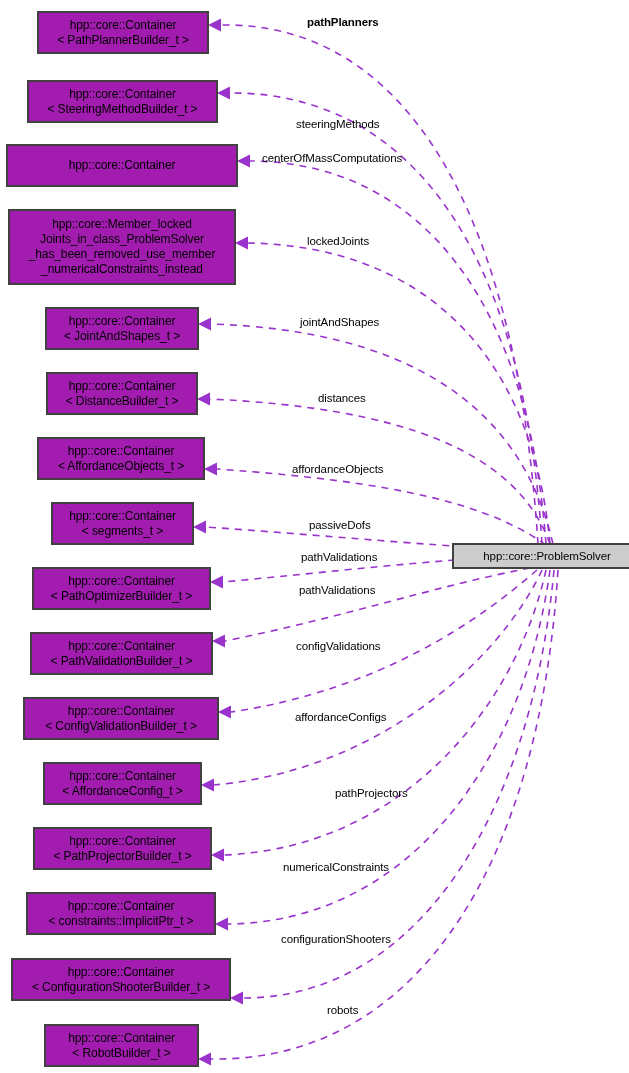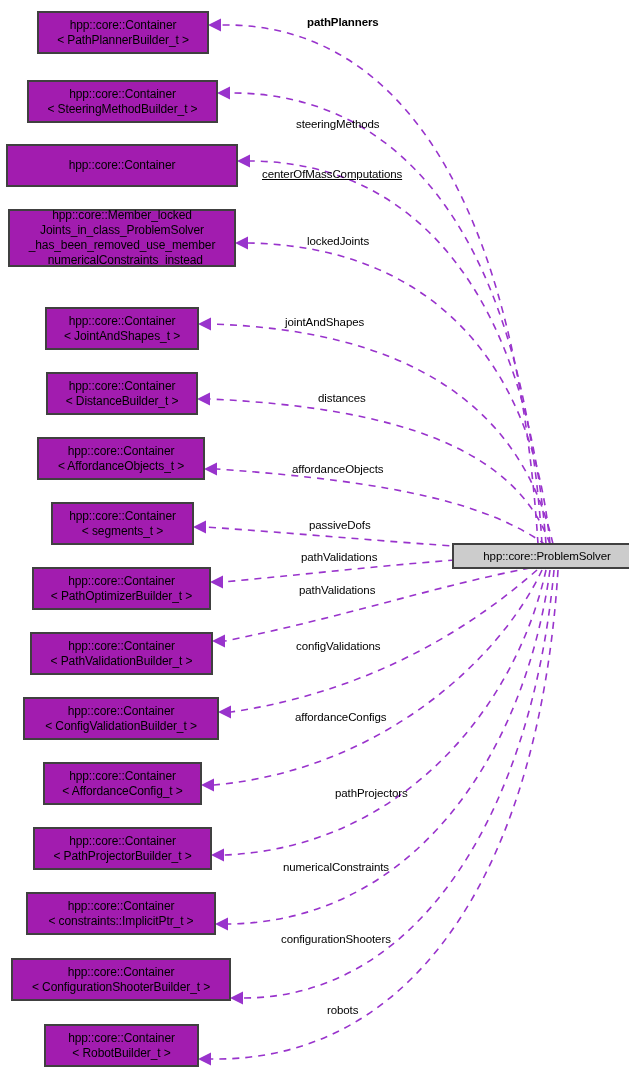--- a/index.html
+++ b/index.html
@@ -133,41 +133,41 @@
       <g>
         <path d="M558,570 C540,860 420,1062 211,1059" fill="none" stroke="#9933cc" stroke-width="1.6" stroke-dasharray="7,6"></path>
         <path d="M198,1059 L211,1052.5 L211,1065.5 Z" fill="#9933cc"></path>
       </g>
     </svg>
 
   <div id="nodes-host">
       <div class="node" style="left: 38px; top: 12px; width: 170px; height: 41px;"><span class="line">hpp::core::Container</span><span class="line">&lt; PathPlannerBuilder_t &gt;</span></div>
       <div class="node" style="left: 28px; top: 81px; width: 189px; height: 41px;"><span class="line">hpp::core::Container</span><span class="line">&lt; SteeringMethodBuilder_t &gt;</span></div>
       <div class="node" style="left: 7px; top: 145px; width: 230px; height: 41px;"><span class="line">hpp::core::Container</span></div>
-      <div class="node" style="left: 9px; top: 210px; width: 226px; height: 56px;"><span class="line">hpp::core::Member_locked</span><span class="line">Joints_in_class_ProblemSolver</span><span class="line">_has_been_removed_use_member</span><span class="line">_numericalConstraints_instead</span></div>
+      <div class="node" style="left: 9px; top: 210px; width: 226px; height: 74px;"><span class="line">hpp::core::Member_locked</span><span class="line">Joints_in_class_ProblemSolver</span><span class="line">_has_been_removed_use_member</span><span class="line">_numericalConstraints_instead</span></div>
       <div class="node" style="left: 46px; top: 308px; width: 152px; height: 41px;"><span class="line">hpp::core::Container</span><span class="line">&lt; JointAndShapes_t &gt;</span></div>
       <div class="node" style="left: 47px; top: 373px; width: 150px; height: 41px;"><span class="line">hpp::core::Container</span><span class="line">&lt; DistanceBuilder_t &gt;</span></div>
       <div class="node" style="left: 38px; top: 438px; width: 166px; height: 41px;"><span class="line">hpp::core::Container</span><span class="line">&lt; AffordanceObjects_t &gt;</span></div>
       <div class="node" style="left: 52px; top: 503px; width: 141px; height: 41px;"><span class="line">hpp::core::Container</span><span class="line">&lt; segments_t &gt;</span></div>
       <div class="node" style="left: 33px; top: 568px; width: 177px; height: 41px;"><span class="line">hpp::core::Container</span><span class="line">&lt; PathOptimizerBuilder_t &gt;</span></div>
       <div class="node" style="left: 31px; top: 633px; width: 181px; height: 41px;"><span class="line">hpp::core::Container</span><span class="line">&lt; PathValidationBuilder_t &gt;</span></div>
       <div class="node" style="left: 24px; top: 698px; width: 194px; height: 41px;"><span class="line">hpp::core::Container</span><span class="line">&lt; ConfigValidationBuilder_t &gt;</span></div>
       <div class="node" style="left: 44px; top: 763px; width: 157px; height: 41px;"><span class="line">hpp::core::Container</span><span class="line">&lt; AffordanceConfig_t &gt;</span></div>
       <div class="node" style="left: 34px; top: 828px; width: 177px; height: 41px;"><span class="line">hpp::core::Container</span><span class="line">&lt; PathProjectorBuilder_t &gt;</span></div>
       <div class="node" style="left: 27px; top: 893px; width: 188px; height: 41px;"><span class="line">hpp::core::Container</span><span class="line">&lt; constraints::ImplicitPtr_t &gt;</span></div>
       <div class="node" style="left: 12px; top: 959px; width: 218px; height: 41px;"><span class="line">hpp::core::Container</span><span class="line">&lt; ConfigurationShooterBuilder_t &gt;</span></div>
       <div class="node" style="left: 45px; top: 1025px; width: 153px; height: 41px;"><span class="line">hpp::core::Container</span><span class="line">&lt; RobotBuilder_t &gt;</span></div>
       <div class="node center" style="left: 453px; top: 544px; width: 188px; height: 24px;"><span class="line">hpp::core::ProblemSolver</span></div>
     </div>
   <div id="labels-host">
       <div class="edge-label" style="left: 307px; top: 16px; font-weight: bold;">pathPlanners</div>
       <div class="edge-label" style="left: 296px; top: 76px; margin-top: 42px;">steeringMethods</div>
-      <div class="edge-label" style="left: 262px; top: 168px; text-decoration: underline;">centerOfMassComputations</div>
+      <div class="edge-label" style="left: 262px; top: 152px;">centerOfMassComputations</div>
       <div class="edge-label" style="left: 307px; top: 235px;">lockedJoints</div>
-      <div class="edge-label" style="left: 285px; top: 316px;">jointAndShapes</div>
+      <div class="edge-label" style="left: 300px; top: 316px;">jointAndShapes</div>
       <div class="edge-label" style="left: 318px; top: 392px;">distances</div>
       <div class="edge-label" style="left: 292px; top: 463px;">affordanceObjects</div>
       <div class="edge-label" style="left: 309px; top: 519px;">passiveDofs</div>
       <div class="edge-label" style="left: 301px; top: 551px;">pathValidations</div>
       <div class="edge-label" style="left: 299px; top: 584px;">pathValidations</div>
       <div class="edge-label" style="left: 296px; top: 640px;">configValidations</div>
       <div class="edge-label" style="left: 295px; top: 711px; text-align: right;">affordanceConfigs</div>
       <div class="edge-label" style="left: 303px; top: 787px; padding-left: 32px;">pathProjectors</div>
       <div class="edge-label" style="left: 283px; top: 861px; text-align: right;">numericalConstraints</div>
       <div class="edge-label" style="left: 281px; top: 933px;">configurationShooters</div>

